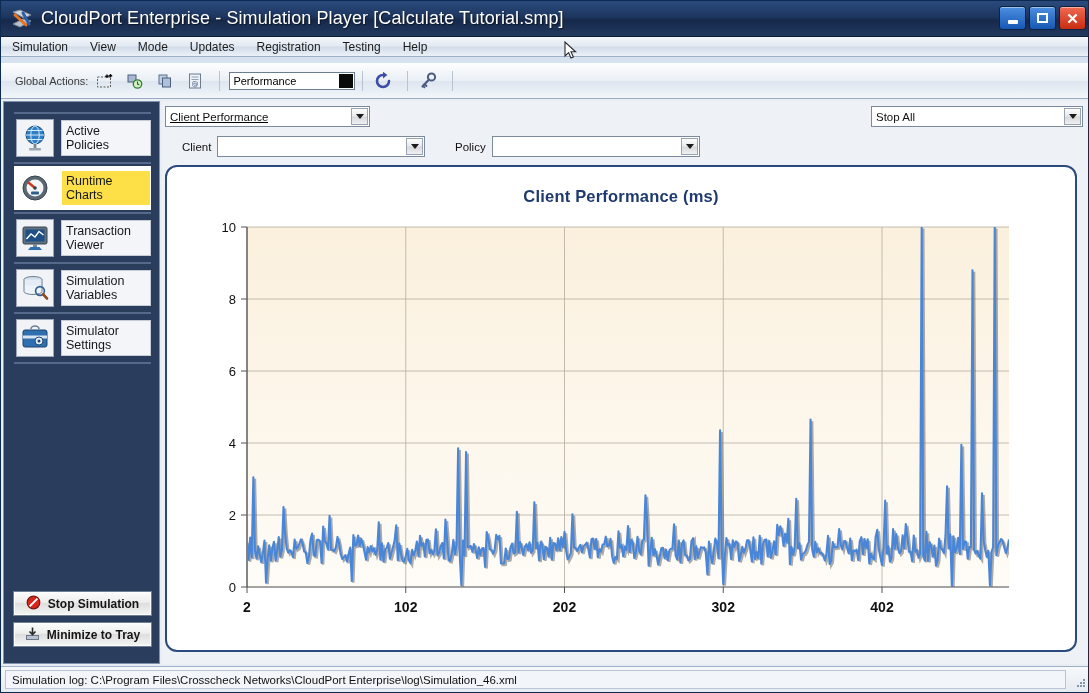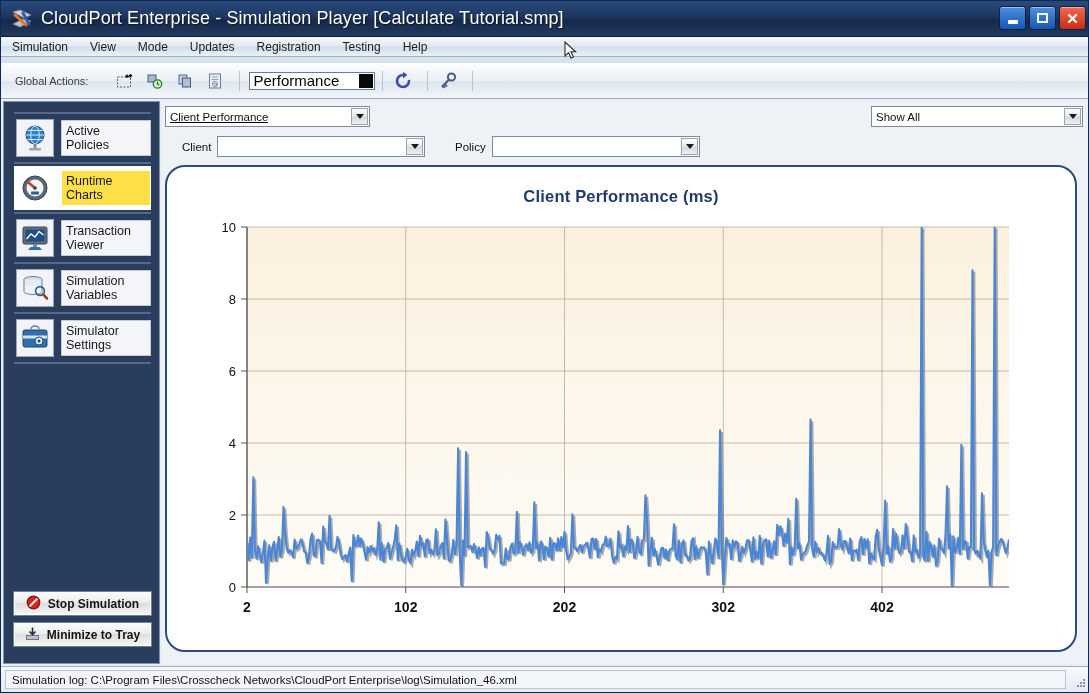--- a/index.html
+++ b/index.html
@@ -52,29 +52,29 @@
   }
   .cursor-arrow{position:absolute;left:563px;top:40px;pointer-events:none;}
 
   
   .toolbar{
     position:absolute;left:0;top:62px;width:1089px;height:36px;
     background:linear-gradient(to bottom,#fdfefe 0%,#eaeff6 50%,#dde5ef 52%,#f2f6fa 100%);
     border-bottom:1px solid #9aabc2;
     display:flex;align-items:center;box-sizing:border-box;
   }
-  .ga-label{font-size:11px;color:#3b3b3b;margin-left:14px;margin-right:24px;white-space:nowrap;}
+  .ga-label{font-size:11px;color:#3b3b3b;margin-left:14px;margin-right:4px;white-space:nowrap;}
   .tb-icon{width:24px;height:24px;margin-right:4px;display:flex;align-items:center;justify-content:center;cursor:pointer;border:1px solid transparent;border-radius:2px;}
   .tb-sep{width:1px;height:20px;background:#b9c4d3;margin:0 7px;}
   .perf-combo{
     width:126px;height:18px;background:#ffffff;border:1px solid #6d7d91;
     display:flex;align-items:center;position:relative;box-sizing:border-box;margin-left:2px;
   }
   .perf-combo input{
-    border:0;outline:0;width:100px;font-size:15px;color:#000;padding-left:3px;
+    border:0;outline:0;width:100px;font-size:11px;color:#000;padding-left:3px;
     font-family:"Liberation Sans",sans-serif;background:transparent;
   }
   .perf-black{position:absolute;right:1px;top:1px;width:14px;height:14px;background:#0a0a0a;}
 
   
   .content{
     position:absolute;left:0;top:98px;width:1089px;height:567px;
     background:#e9eef5;box-sizing:border-box;
   }
   .sidebar{
@@ -137,21 +137,21 @@
     border-top:5px solid #1b1b1b;display:block;
   }
 
   .filterrow{position:relative;height:33px;margin-left:12px;}
   .flabel{position:absolute;font-size:11.5px;color:#111;top:8px;}
   .fcombo{position:absolute;top:3px;height:21px;}
 
   
   .chartpanel{
     position:absolute;left:3px;top:64px;width:912px;height:487px;
-    background:#ffffff;border:2px solid #2a4b7c;border-radius:20px;
+    background:#ffffff;border:2px solid #2a4b7c;border-radius:12px;
     box-sizing:border-box;overflow:hidden;
   }
   .chart-title{
     text-align:center;font-size:16.5px;font-weight:bold;color:#1f3b6e;
     margin-top:20px;letter-spacing:.2px;
   }
   .plotwrap{position:absolute;left:0;top:52px;width:908px;height:430px;}
   .plotwrap svg{display:block;}
 
   
@@ -381,21 +381,21 @@
         <div class="sel-main">
           <div class="combo">
             <span class="ctext">Client Performance</span>
             <span class="carrow">
                 <i></i>
               </span>
           </div>
         </div>
         <div class="sel-showall">
           <div class="combo">
-            <span class="ctext">Show All</span>
+            <span class="ctext">Stop All</span>
             <span class="carrow">
                 <i></i>
               </span>
           </div>
         </div>
       </div>
 
       <div class="filterrow">
         <span class="flabel" style="left:8px;">Client</span>
         <div class="fcombo" style="left:43px;width:208px;">

